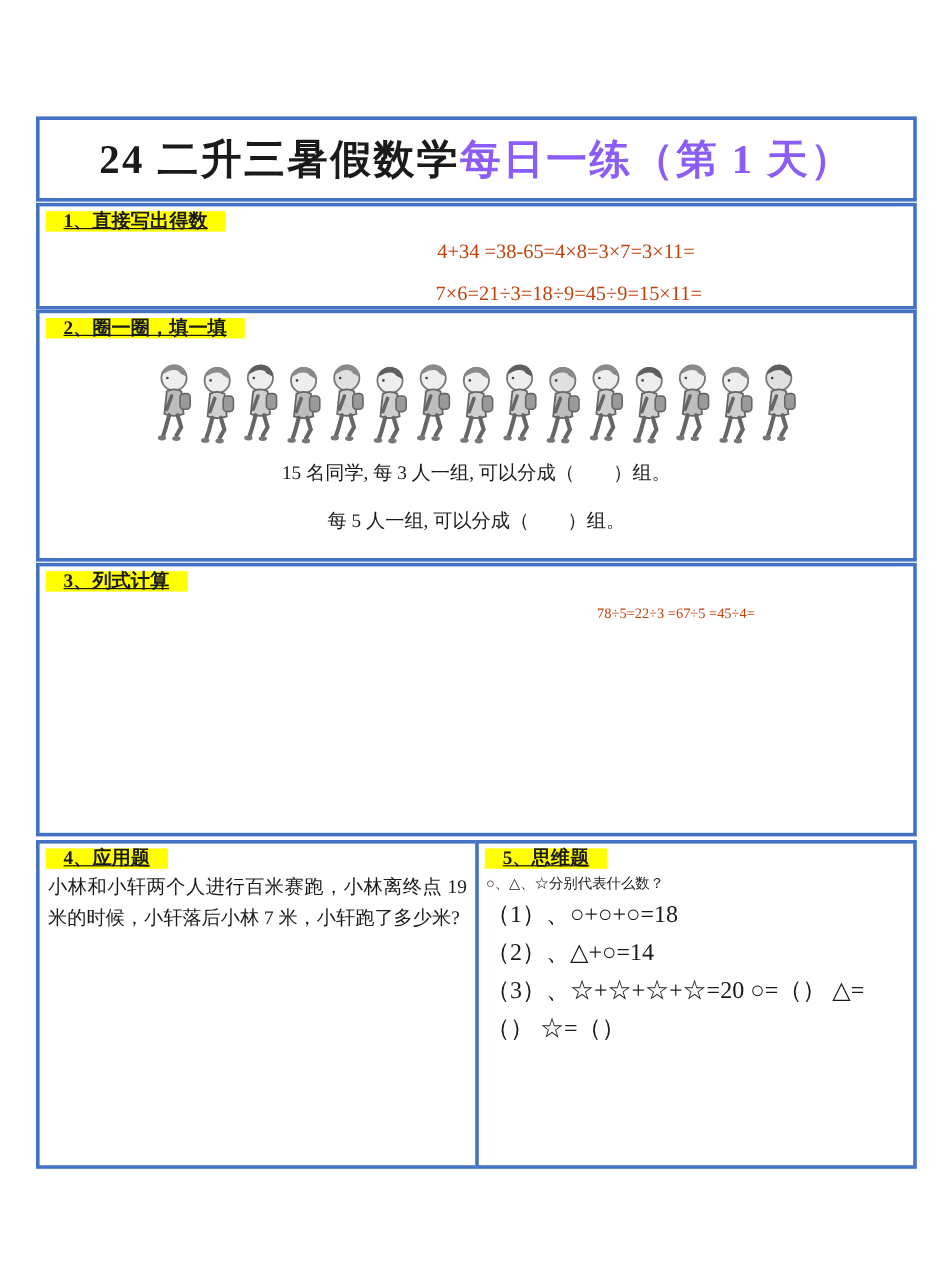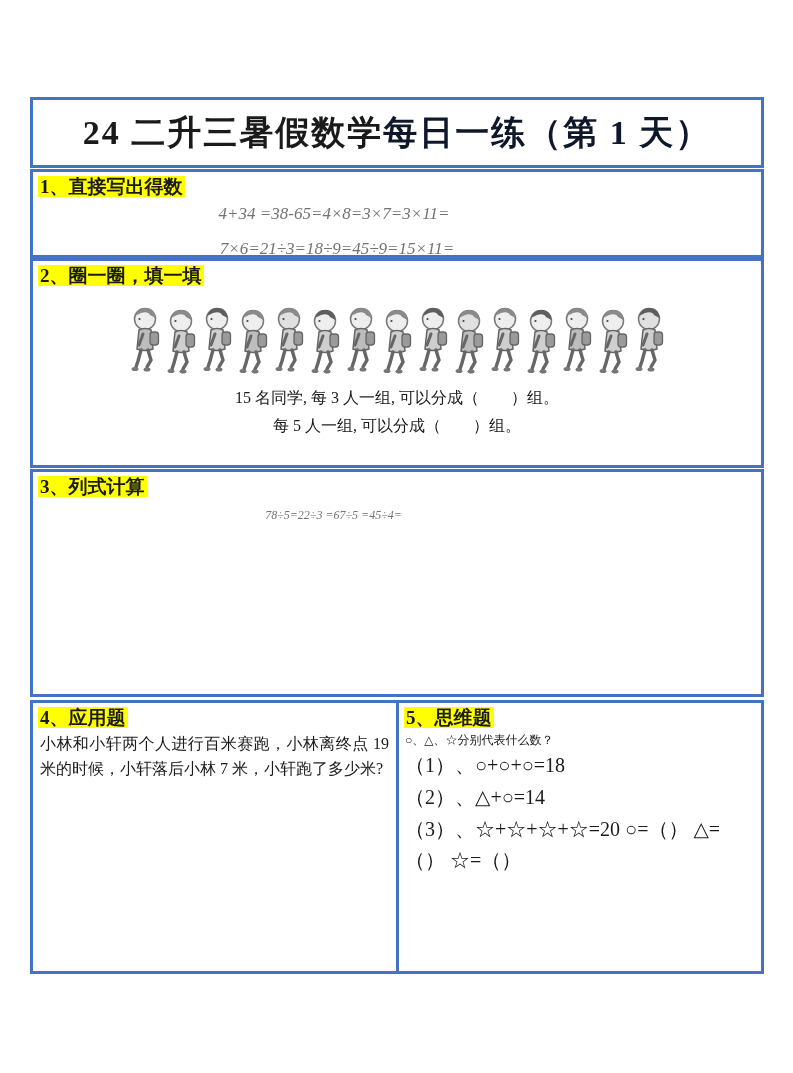--- a/index.html
+++ b/index.html
@@ -14,39 +14,39 @@
   .box {
     position:absolute;
     border:3px solid #4472C4;
     box-sizing:border-box;
     background:#ffffff;
   }
   
   .title-box { left:30px; top:97px; width:734px; height:71px;
     display:flex; align-items:center; justify-content:center; }
   .title-box h1 { margin:0; font-size:34px; font-weight:bold; letter-spacing:2px; white-space:nowrap; }
-  .title-red { color:#0f172a; }
+  .title-red { color:#8b5cf6; }
   
   .hl-wrap { margin:3px 0 0 5px; line-height:1.25; }
-  .hl { background:#ffff00; font-weight:bold; font-size:19px; padding:0 2px; }
+  .hl { background:#ffff00; font-weight:bold; font-size:16px; padding:0 15px;text-decoration:underline; }
   
   .box1 { left:30px; top:169px; width:734px; height:89px; }
-  .eq-row { display:flex; justify-content:center; font-size:17px; color:#737373;font-style:italic; }
+  .eq-row { display:flex; justify-content:flex-end; font-size:17px; color:#c2410c; }
   .box1 .row1 { padding:5px 182px 0 56px; }
   .box1 .row2 { padding:15px 176px 0 56px; }
   
   .box2 { left:30px; top:258px; width:734px; height:210px; }
   .students { margin-top:8px; height:80px; display:flex; justify-content:center; align-items:flex-end; gap:2px; }
   .student { width:34px; height:72px; flex:0 0 auto; }
   .student svg { width:100%; height:100%; display:block; }
   .students .student:nth-child(2n)   { transform:translateY(2px); }
   .students .student:nth-child(3n)   .hair   { fill:#5e5e5e; }
   .students .student:nth-child(3n+1) .jacket { fill:#bdbdbd; }
   .students .student:nth-child(5n)   .head   { fill:#e0e0e0; }
-  .s2-line { text-align:center; font-size:16px; margin-top:7px; white-space:pre-wrap; }
+  .s2-line { text-align:center; font-size:16px; margin-top:19px; white-space:pre-wrap; }
   .s2-line.first { margin-top:12px; }
   
   .box3 { left:30px; top:469px; width:734px; height:228px; }
   .box3 .eq-row { padding:9px 132px 0 5px; font-size:12px; }
   
   .box4 { left:30px;  top:700px; width:369px; height:274px; }
   .box5 { left:396px; top:700px; width:368px; height:274px; }
   .body-text { font-size:16px; line-height:1.6; margin:1px 7px 0 7px; text-align:justify; white-space:pre-wrap; }
   .s5-line  { font-size:20px; line-height:1.55; margin:1px 4px 0 6px; white-space:pre-wrap; }
   .s5-line.intro { font-size:12px; }

